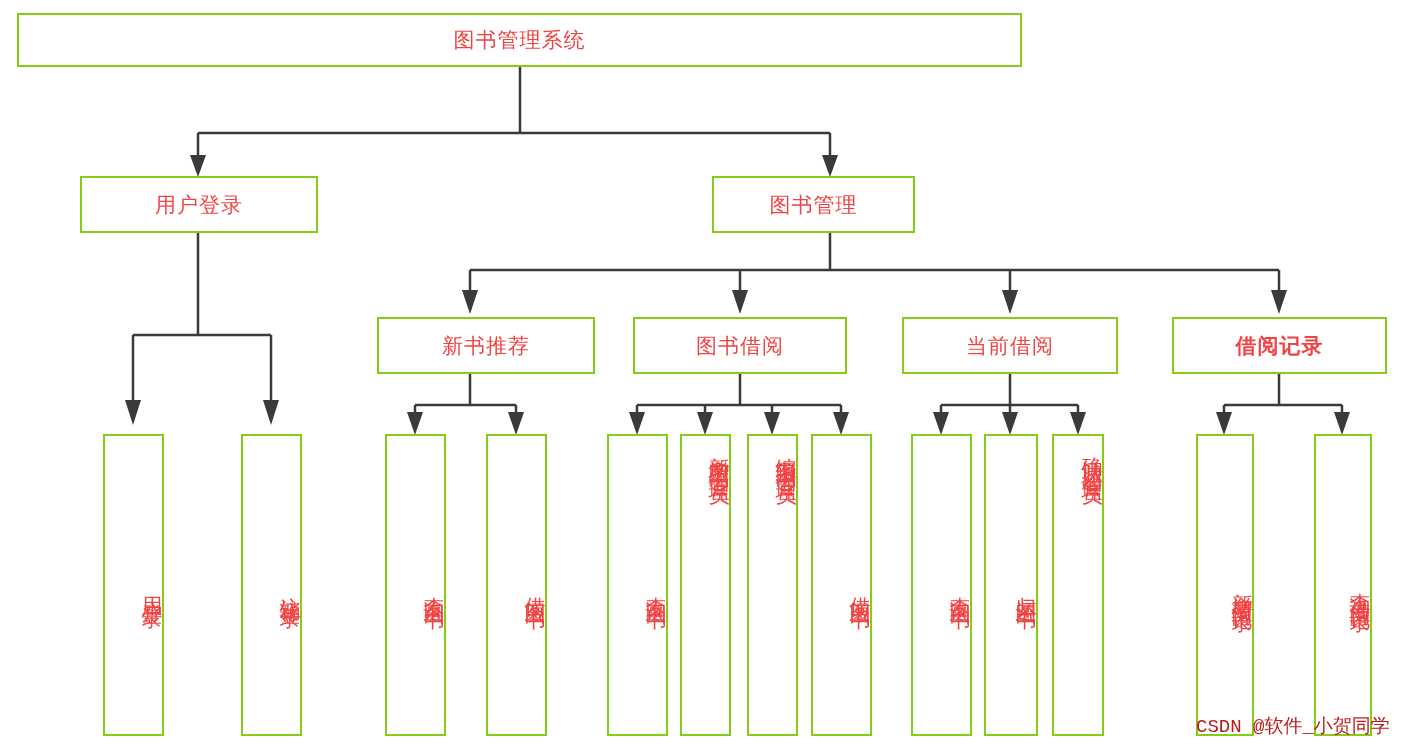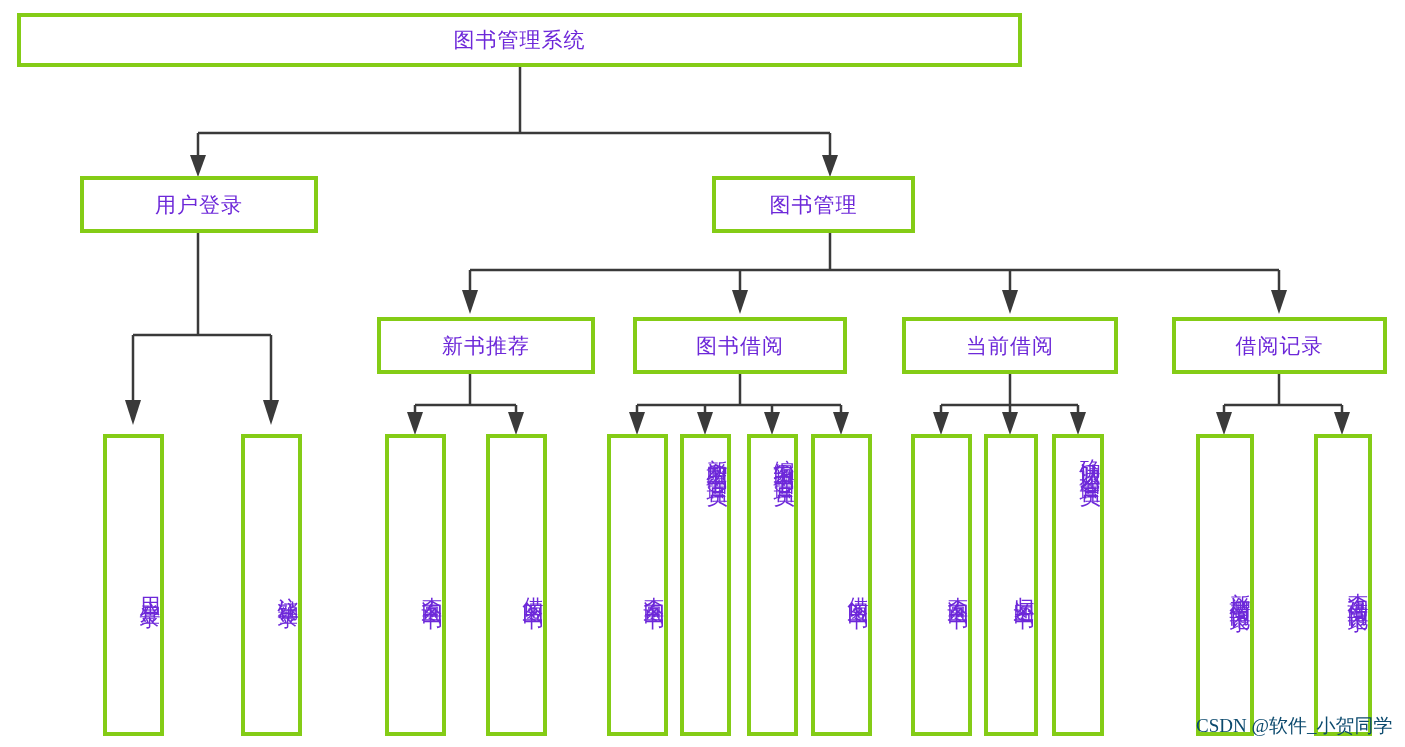--- a/index.html
+++ b/index.html
@@ -11,25 +11,25 @@
     overflow:hidden;
     position:relative;
   }
   #diagram{
     position:absolute;left:0;top:0;width:1405px;height:747px;
   }
   .node{
     position:absolute;
     box-sizing:border-box;
     background:#ffffff;
-    border:4px solid #84cc16;
+    border:2px solid #84cc16;
     display:flex;
     align-items:center;
     justify-content:center;
-    color:#6d28d9;
+    color:#ef4444;
     z-index:3;
   }
   .node.h{
     
     font-size:21px;
     letter-spacing:1px;
   }
   .node.v{
     
     writing-mode:vertical-rl;
@@ -46,24 +46,24 @@
     padding-top:4px;
   }
   .node-label{
     display:block;
     white-space:nowrap;
   }
   .watermark{
     position:absolute;
     left:1196px;top:713px;
     font-size:19px;
-    color:#0c4a6e;
+    color:#b91c1c;
     white-space:nowrap;
     z-index:6;
-    font-family:Liberation Serif, serif;
+    font-family:Liberation Mono, monospace;
   }
   svg.links{
     position:absolute;left:0;top:0;width:1405px;height:747px;
     z-index:1;
     pointer-events:none;
   }
   svg.links line, svg.links path{
     stroke:#3a3a3a;
     stroke-width:2.5;
     fill:none;
@@ -154,21 +154,21 @@
 
   <div class="node h" style="left:361px;top:317px;width:218px;height:57px;margin-left:16px;">
     <span class="node-label">新书推荐</span>
   </div>
   <div class="node h" style="left:633px;top:317px;width:214px;height:57px;">
     <span class="node-label">图书借阅</span>
   </div>
   <div class="node h" style="left:902px;top:317px;width:216px;height:57px;">
     <span class="node-label">当前借阅</span>
   </div>
-  <div class="node h" style="left:1172px;top:317px;width:215px;height:57px;">
+  <div class="node h" style="left:1172px;top:317px;width:215px;height:57px;font-weight:bold;">
     <span class="node-label">借阅记录</span>
   </div>
 
   <div class="node v" style="left:103px;top:434px;width:61px;height:302px;">
     <span class="node-label">用户登录</span>
   </div>
   <div class="node v" style="left:241px;top:434px;width:61px;height:302px;">
     <span class="node-label">注销登录</span>
   </div>
 

